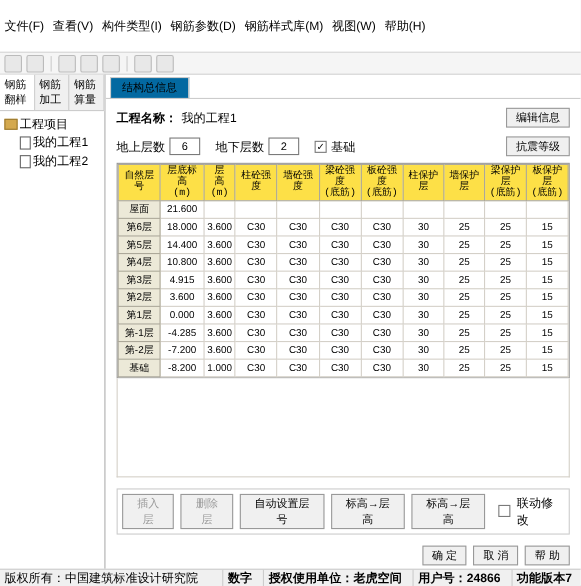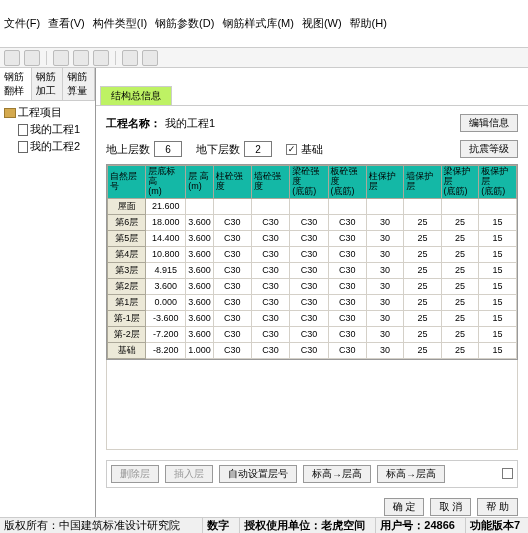--- a/index.html
+++ b/index.html
@@ -14,33 +14,33 @@
 .left-tabs { display: flex; border-bottom: 1px solid #ccc; background: #f0f0f0; }
 .left-tabs div { padding: 2px 4px; border-right: 1px solid #ccc; font-size: 10px; }
 .left-tabs div.active { background: #fff; }
 .tree { padding: 4px; flex: 1; }
 .tree-root { display: flex; align-items: center; gap: 2px; }
 .tree-item { display: flex; align-items: center; gap: 2px; padding-left: 14px; margin-top: 2px; }
 .ico-folder { width: 12px; height: 10px; background: #d4a94e; border: 1px solid #9c7a30; }
 .ico-file { width: 10px; height: 12px; background: #fff; border: 1px solid #666; position: relative; }
 .right { flex: 1; background: #fff; display: flex; flex-direction: column; overflow: hidden; }
 .right-tabs { border-bottom: 1px solid #ccc; padding-top: 2px; padding-left: 4px; }
-.right-tabs span { display: inline-block; padding: 2px 10px; border: 1px solid #ccc; border-bottom: none; background: #bef264; font-size: 10px; margin-top: 16px; }
+.right-tabs span { display: inline-block; padding: 2px 10px; border: 1px solid #ccc; border-bottom: none; background: #0369a1; font-size: 10px; }
 .content { padding: 8px 10px; flex: 1; overflow: auto; }
 .row1 { display: flex; align-items: center; gap: 4px; margin-bottom: 8px; }
 .row1 .label { font-weight: bold; }
 .row1 .name { flex: 1; }
 .btn { background: #f0f0f0; border: 1px solid #999; padding: 1px 8px; font-size: 10px; }
 .row2 { display: flex; align-items: center; gap: 4px; margin-bottom: 6px; }
 .inp { width: 28px; height: 16px; border: 1px solid #7a7a7a; text-align: center; font-size: 10px; }
 .chk { width: 11px; height: 11px; border: 1px solid #7a7a7a; background: #fff; display: inline-flex; align-items: center; justify-content: center; font-size: 9px; }
 .spacer { flex: 1; }
 .tbl { border: 1px solid #999; background: #fff; }
 .tbl table { border-collapse: collapse; width: 100%; }
-.tbl th { background: #14b8a6; border: 1px solid #aca899; padding: 1px 2px; font-weight: normal; font-size: 9px; text-align: left; line-height: 1.1; height: 22px; }
+.tbl th { background: #fde047; border: 1px solid #aca899; padding: 1px 2px; font-weight: normal; font-size: 9px; text-align: center; line-height: 1.1; height: 22px; font-family: Liberation Mono, monospace; }
 .tbl td { border: 1px solid #d4d0c8; padding: 1px 2px; font-size: 9px; text-align: center; height: 14px; }
 .tbl td.rowh { background: #ece9d8; border: 1px solid #aca899; }
 .tbl-space { height: 90px; background: #fff; border: 1px solid #d4d0c8; border-top: none; }
 .row3 { display: flex; align-items: center; gap: 6px; margin-top: 10px; padding: 4px; border: 1px solid #ccc; }
 .row3 .btn.disabled { color: #999; }
 .row4 { display: flex; justify-content: flex-end; gap: 6px; margin-top: 10px; }
 .status { position: absolute; bottom: 0; left: 0; right: 0; height: 16px; background: #f0f0f0; border-top: 1px solid #ccc; display: flex; align-items: center; font-size: 10px; padding: 0 4px; }
 .status .sr { margin-left: auto; display: flex; gap: 6px; }
 .status .cell { border-left: 1px solid #ccc; padding: 0 4px; font-weight: bold; }
 .scroll-h { height: 14px; background: #f0f0f0; border-top: 1px solid #ccc; }
@@ -219,21 +219,21 @@
                 <td>C30</td>
                 <td>C30</td>
                 <td>C30</td>
                 <td>30</td>
                 <td>25</td>
                 <td>25</td>
                 <td>15</td>
               </tr>
               <tr>
                 <td class="rowh">第-1层</td>
-                <td>-3.600</td>
+                <td>-4.285</td>
                 <td>3.600</td>
                 <td>C30</td>
                 <td>C30</td>
                 <td>C30</td>
                 <td>C30</td>
                 <td>30</td>
                 <td>25</td>
                 <td>25</td>
                 <td>15</td>
               </tr>
@@ -262,27 +262,28 @@
                 <td>25</td>
                 <td>25</td>
                 <td>15</td>
               </tr>
             </tbody>
           </table>
       </div>
       <div class="tbl-space"></div>
 
       <div class="row3">
+        <button class="btn disabled">插入层</button>
         <button class="btn disabled">删除层</button>
-        <button class="btn disabled">插入层</button>
         <button class="btn">自动设置层号</button>
         <button class="btn">标高→层高</button>
         <button class="btn">标高→层高</button>
         <span class="spacer"></span>
         <span class="chk"></span>
+        <span>联动修改</span>
       </div>
 
       <div class="row4">
         <button class="btn">确 定</button>
         <button class="btn">取 消</button>
         <button class="btn">帮 助</button>
       </div>
     </div>
     <div class="scroll-h"></div>
   </div>

